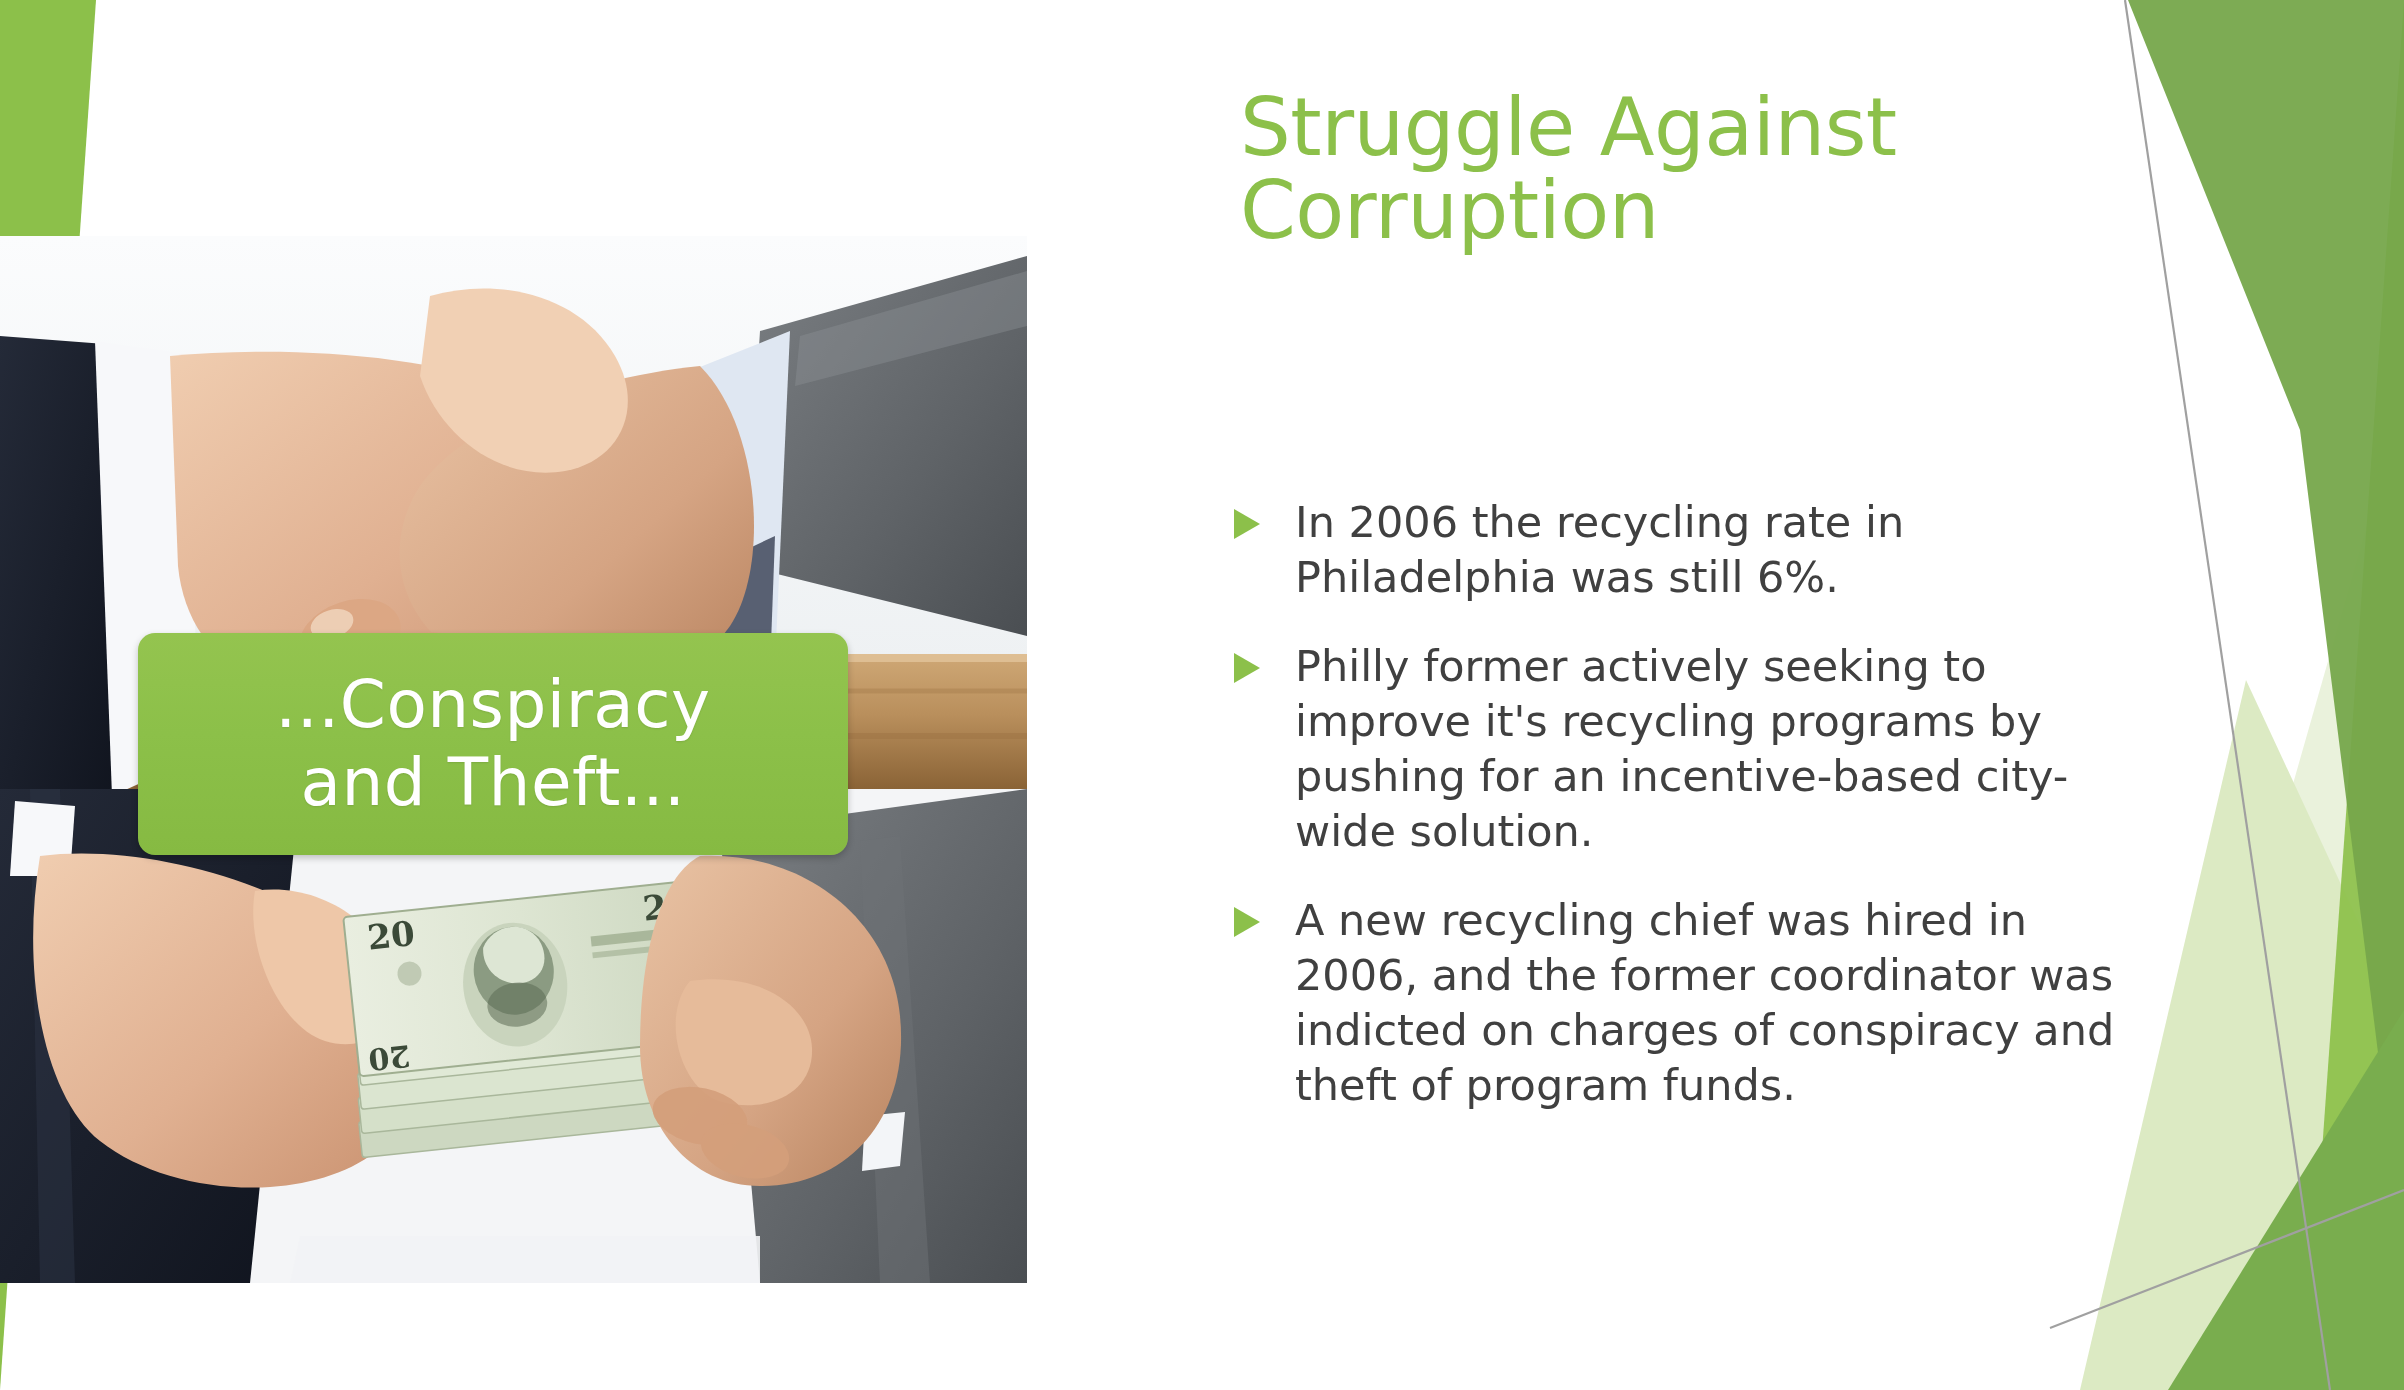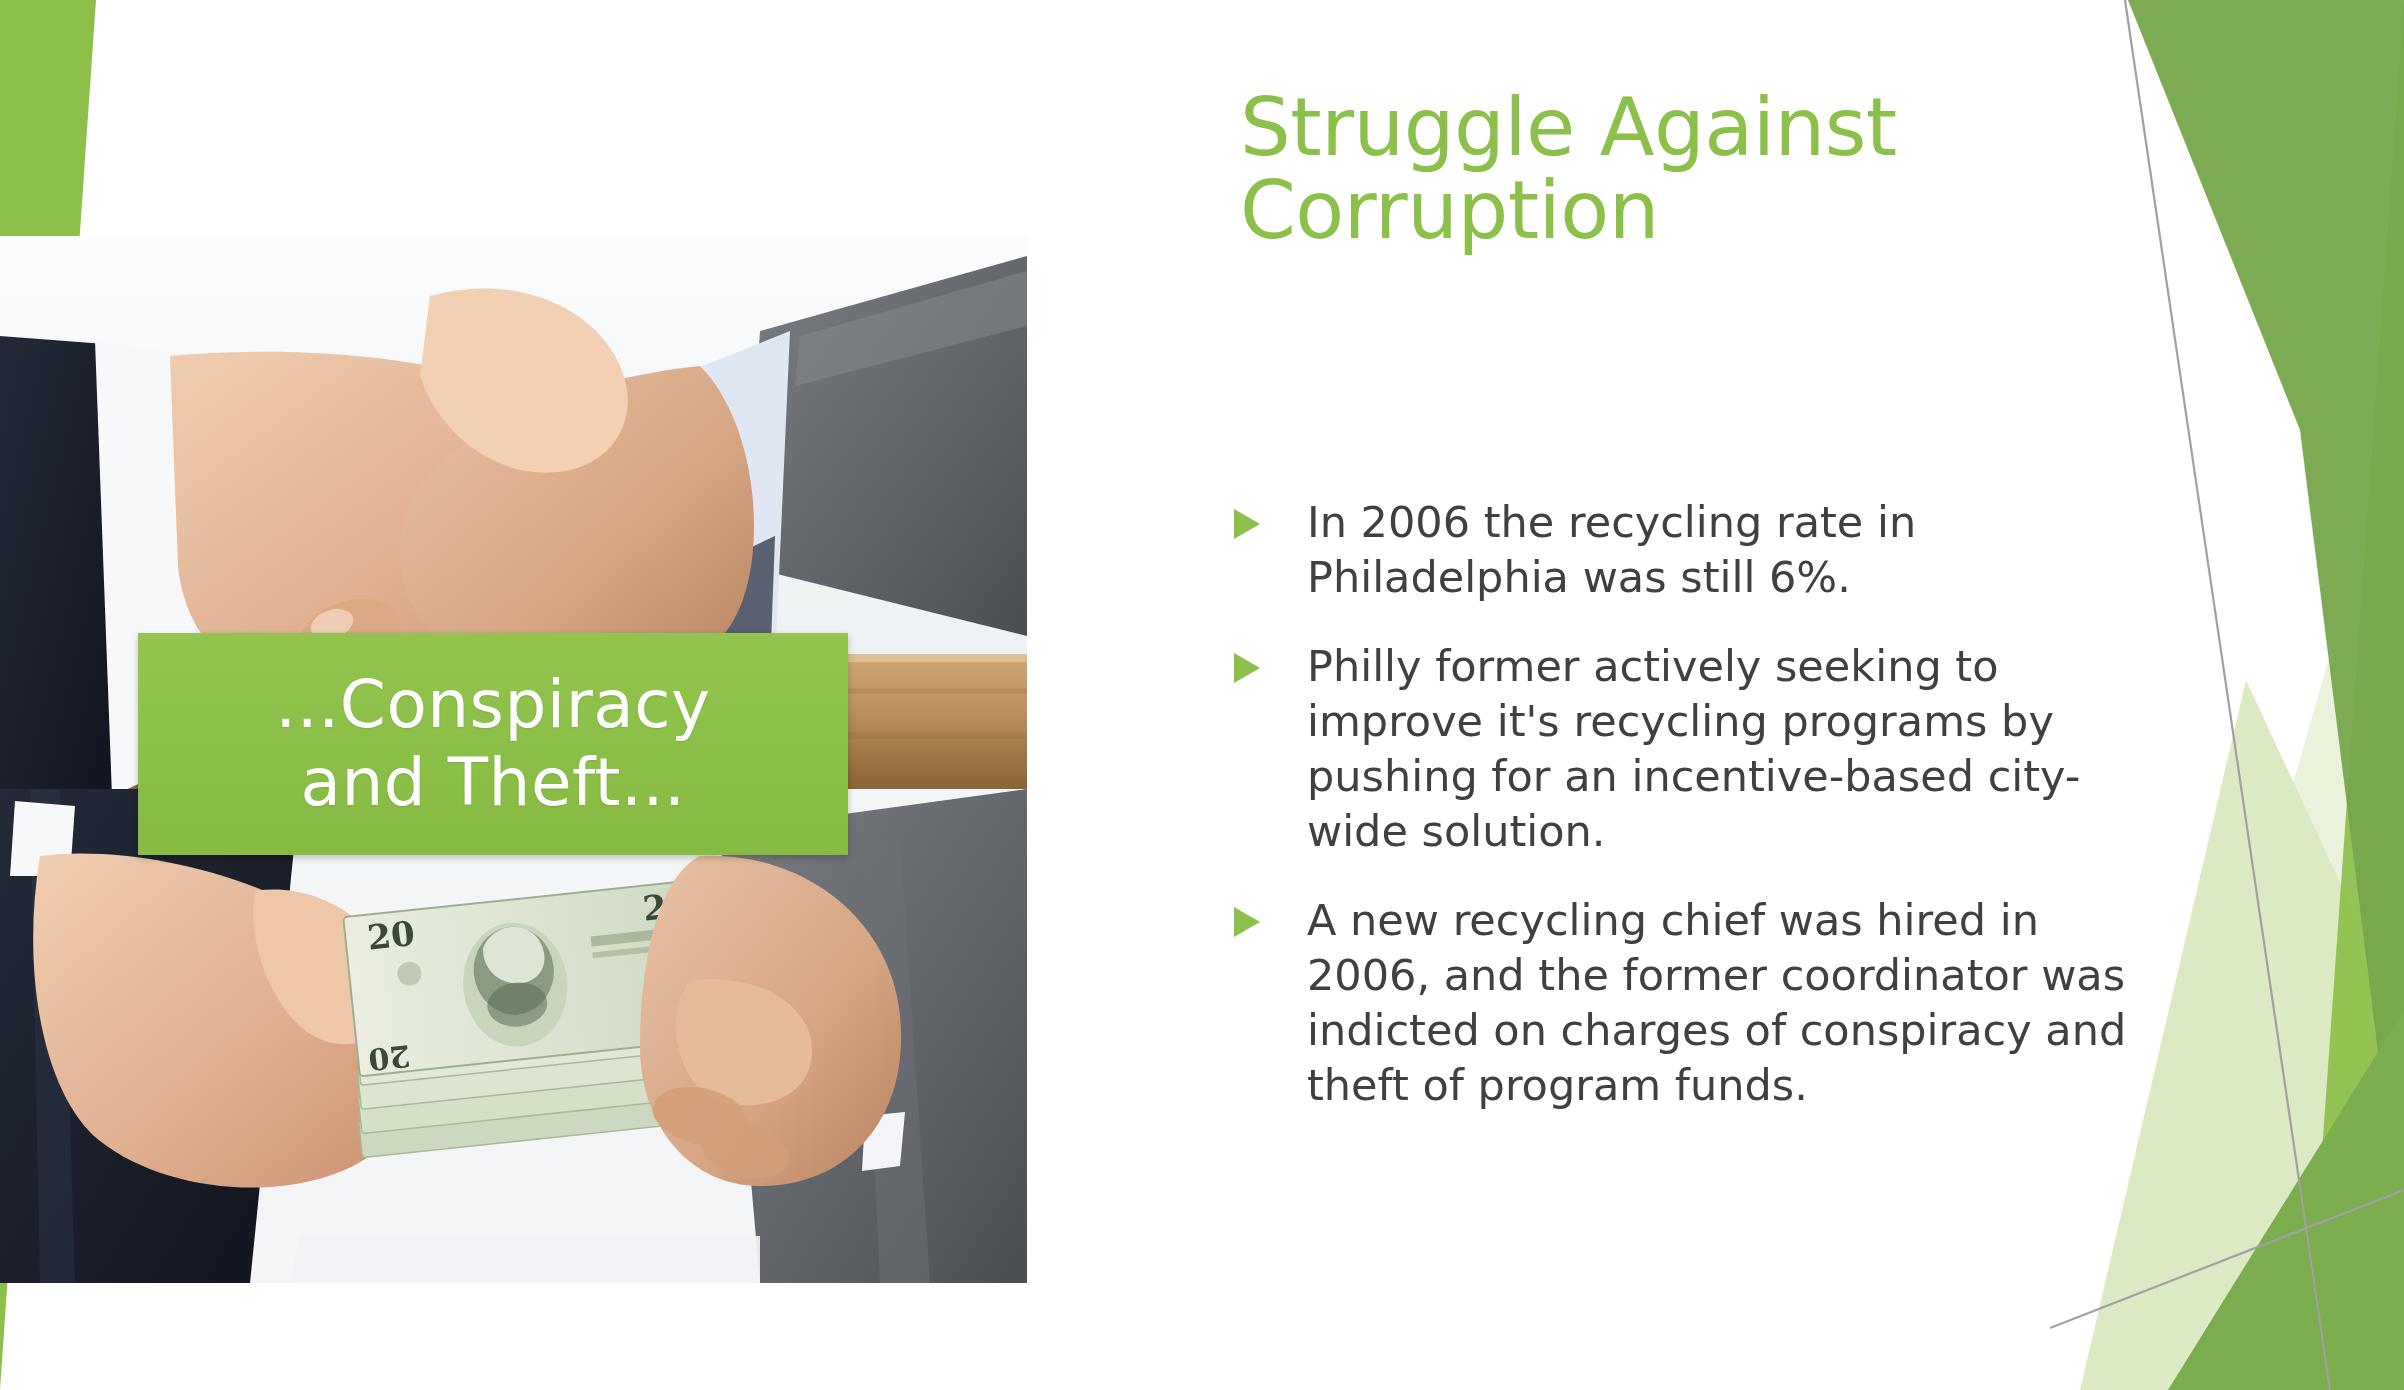--- a/index.html
+++ b/index.html
@@ -50,20 +50,21 @@
     left: 138px;
     top: 633px;
     width: 710px;
     height: 222px;
     background: linear-gradient(180deg, #94c44f 0%, #8cc049 45%, #86ba42 100%);
     box-shadow: 0 3px 7px rgba(0,0,0,0.22);
     display: flex;
     align-items: center;
     justify-content: center;
     text-align: center;
+    border-radius: 17px;
   }
   .caption-text {
     color: #ffffff;
     font-size: 66px;
     line-height: 1.18;
     font-weight: 400;
     letter-spacing: 0.5px;
     font-family: "DejaVu Sans", sans-serif;
     padding: 0 12px;
     text-shadow: 0 1px 2px rgba(0,0,0,0.10);
@@ -92,21 +93,20 @@
     list-style: none;
     position: absolute;
     left: 1232px;
     top: 495px;
     width: 930px;
   }
   .bullet {
     display: flex;
     align-items: flex-start;
     margin-bottom: 34px;
-    gap: 12px;
   }
   .bullet-marker {
     flex: 0 0 auto;
     width: 30px;
     height: 34px;
     margin-top: 12px;
     margin-right: 33px;
   }
   .bullet-marker svg { display: block; }
   .bullet-text {

